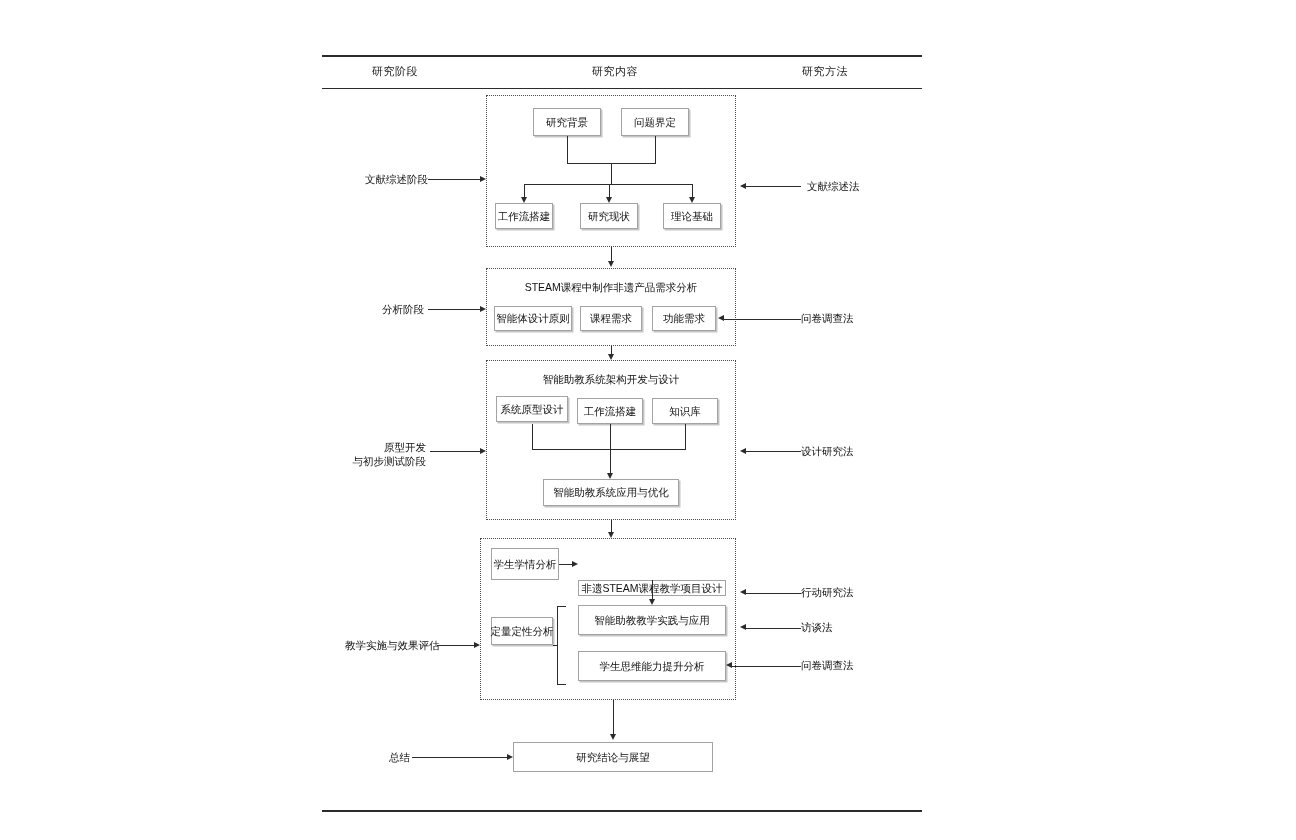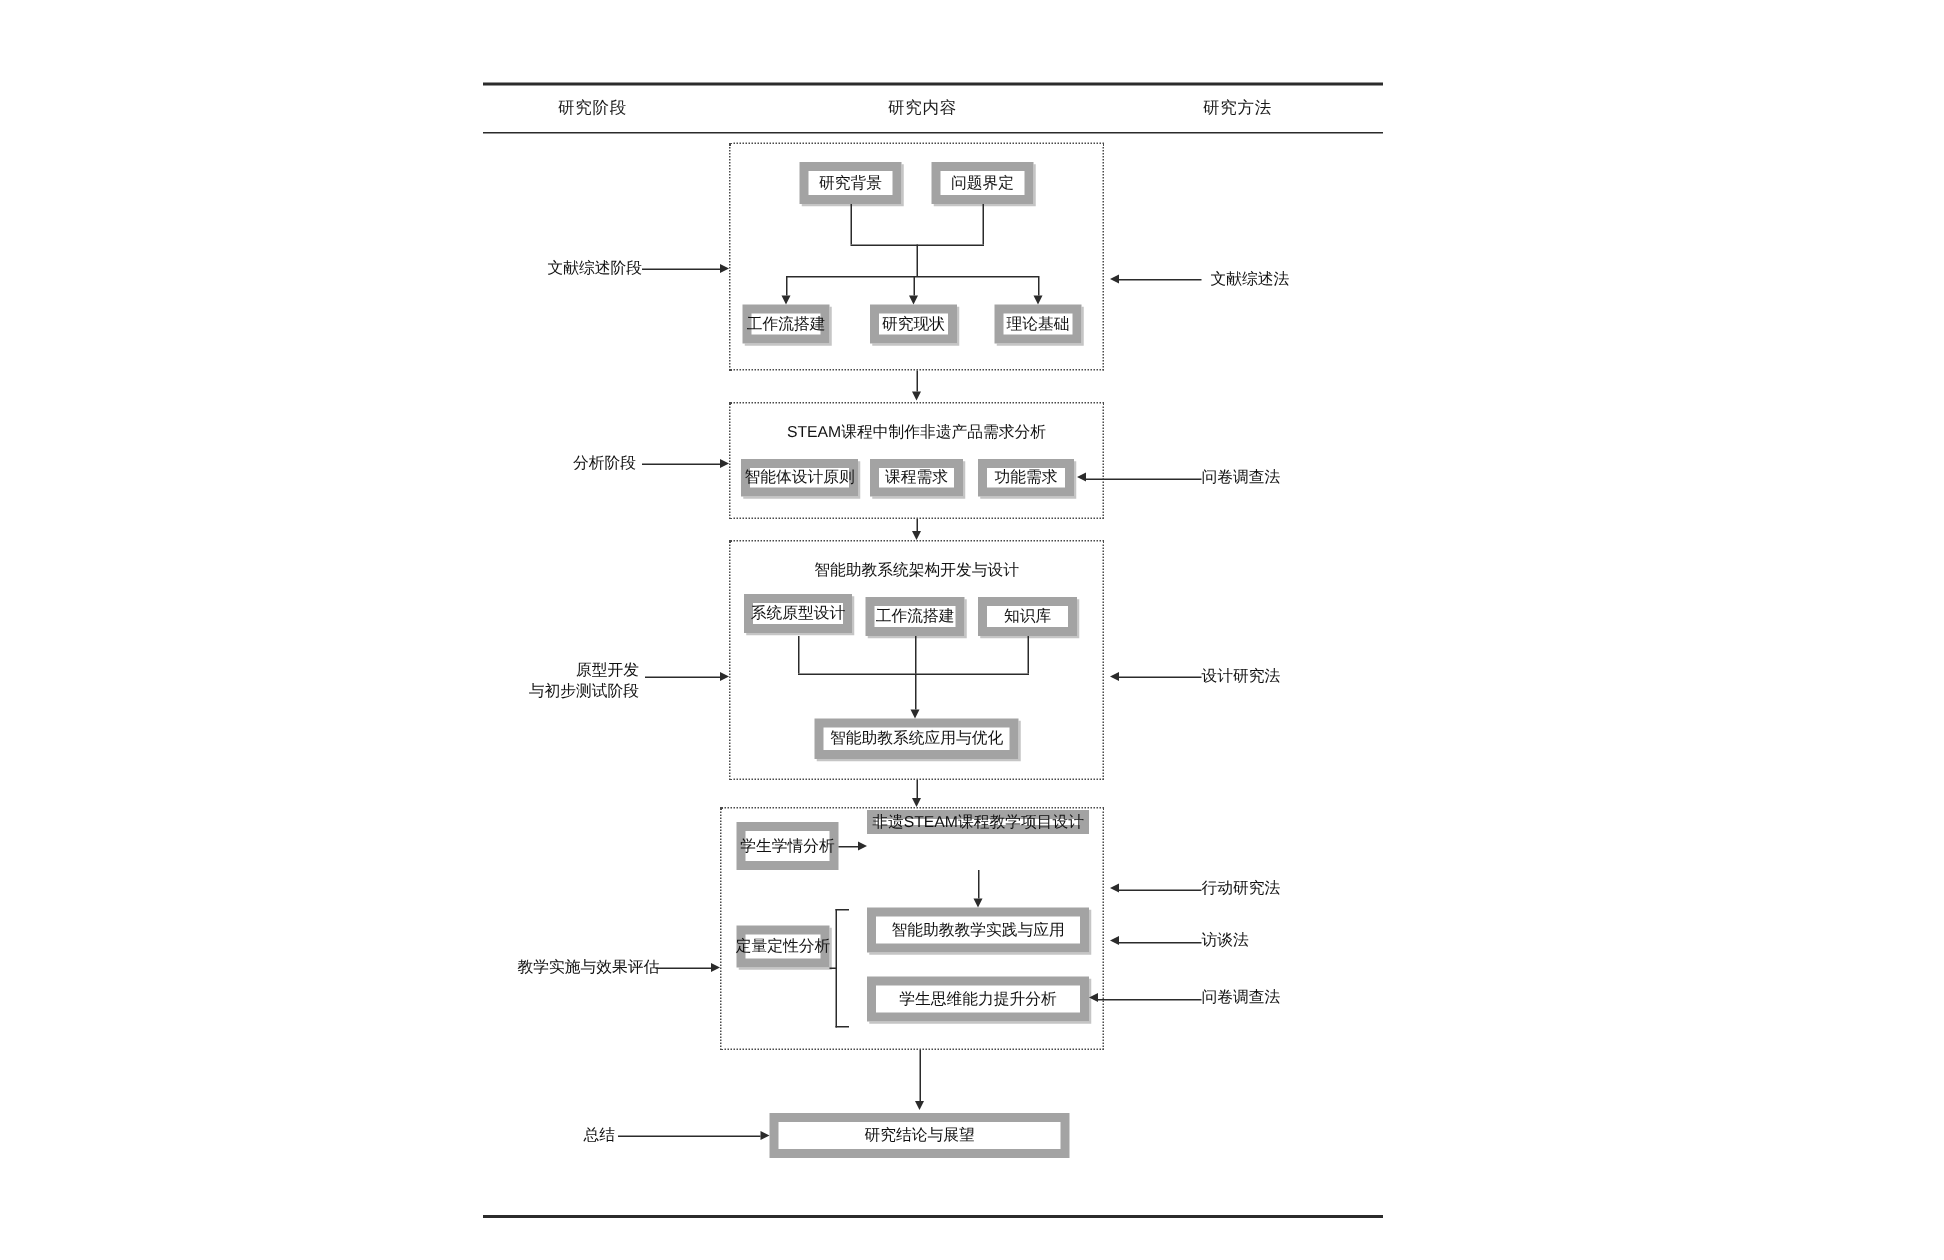--- a/index.html
+++ b/index.html
@@ -51,21 +51,21 @@
   }
   #group-lit   { left: 486px; top: 95px;  width: 250px; height: 152px; }
   #group-ana   { left: 486px; top: 268px; width: 250px; height: 78px;  }
   #group-proto { left: 486px; top: 360px; width: 250px; height: 160px; }
   #group-teach { left: 480px; top: 538px; width: 256px; height: 162px; }
 
   
   .node {
     position: absolute;
     box-sizing: border-box;
-    border: 6px solid #a3a3a3;
+    border: 1px solid #a3a3a3;
     background: #ffffff;
     font-size: 10.5px;
     line-height: 1.2;
     color: #111;
     display: flex;
     align-items: center;
     justify-content: center;
     text-align: center;
     white-space: nowrap;
     box-shadow: 1.5px 1.5px 0 0 rgba(150,150,150,.55);
@@ -94,21 +94,21 @@
 
   
   #t-proto { left: 486px; top: 373px; width: 250px; }
   #n-sys   { left: 496px; top: 396px; width: 72px; height: 26px; }
   #n-flow  { left: 577px; top: 398px; width: 66px; height: 26px; }
   #n-kb    { left: 652px; top: 398px; width: 66px; height: 26px; }
   #n-apply { left: 543px; top: 479px; width: 136px; height: 27px; }
 
   
   #n-stu   { left: 491px; top: 548px; width: 68px; height: 32px; }
-  #n-proj  { left: 578px; top: 540px; width: 148px; height: 16px; }
+  #n-proj  { left: 578px; top: 580px; width: 148px; height: 16px; }
   #n-quan  { left: 491px; top: 617px; width: 62px; height: 28px; }
   #n-prac  { left: 578px; top: 605px; width: 148px; height: 30px; }
   #n-think { left: 578px; top: 651px; width: 148px; height: 30px; }
 
   
   #n-concl { left: 513px; top: 742px; width: 200px; height: 30px; }
 
   
   .ln {
     position: absolute;

